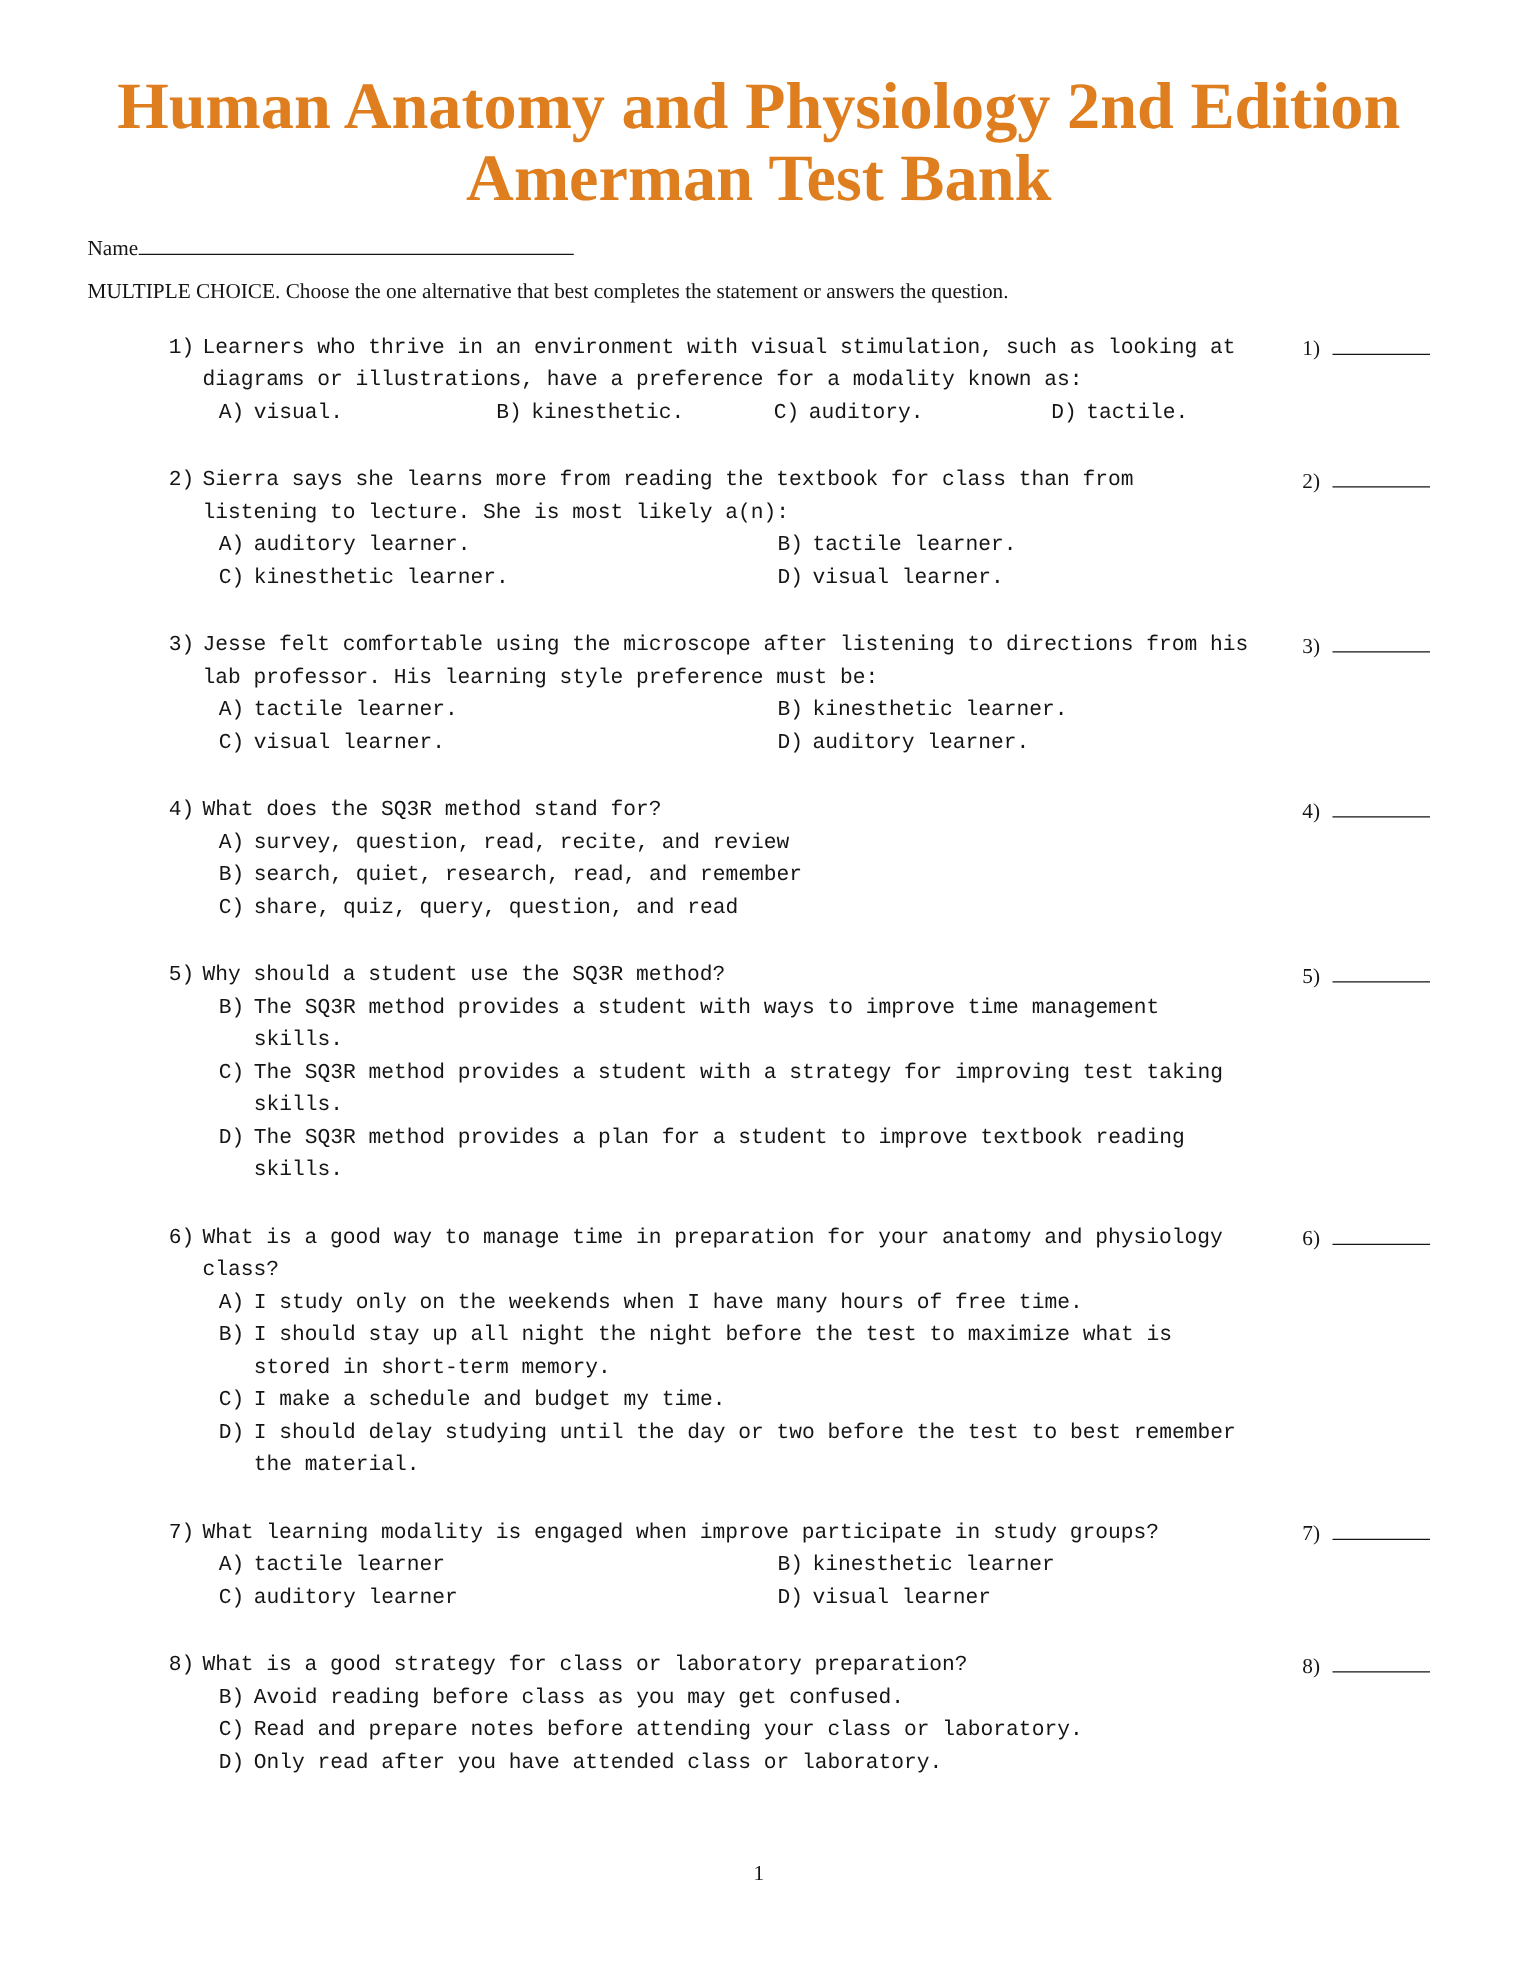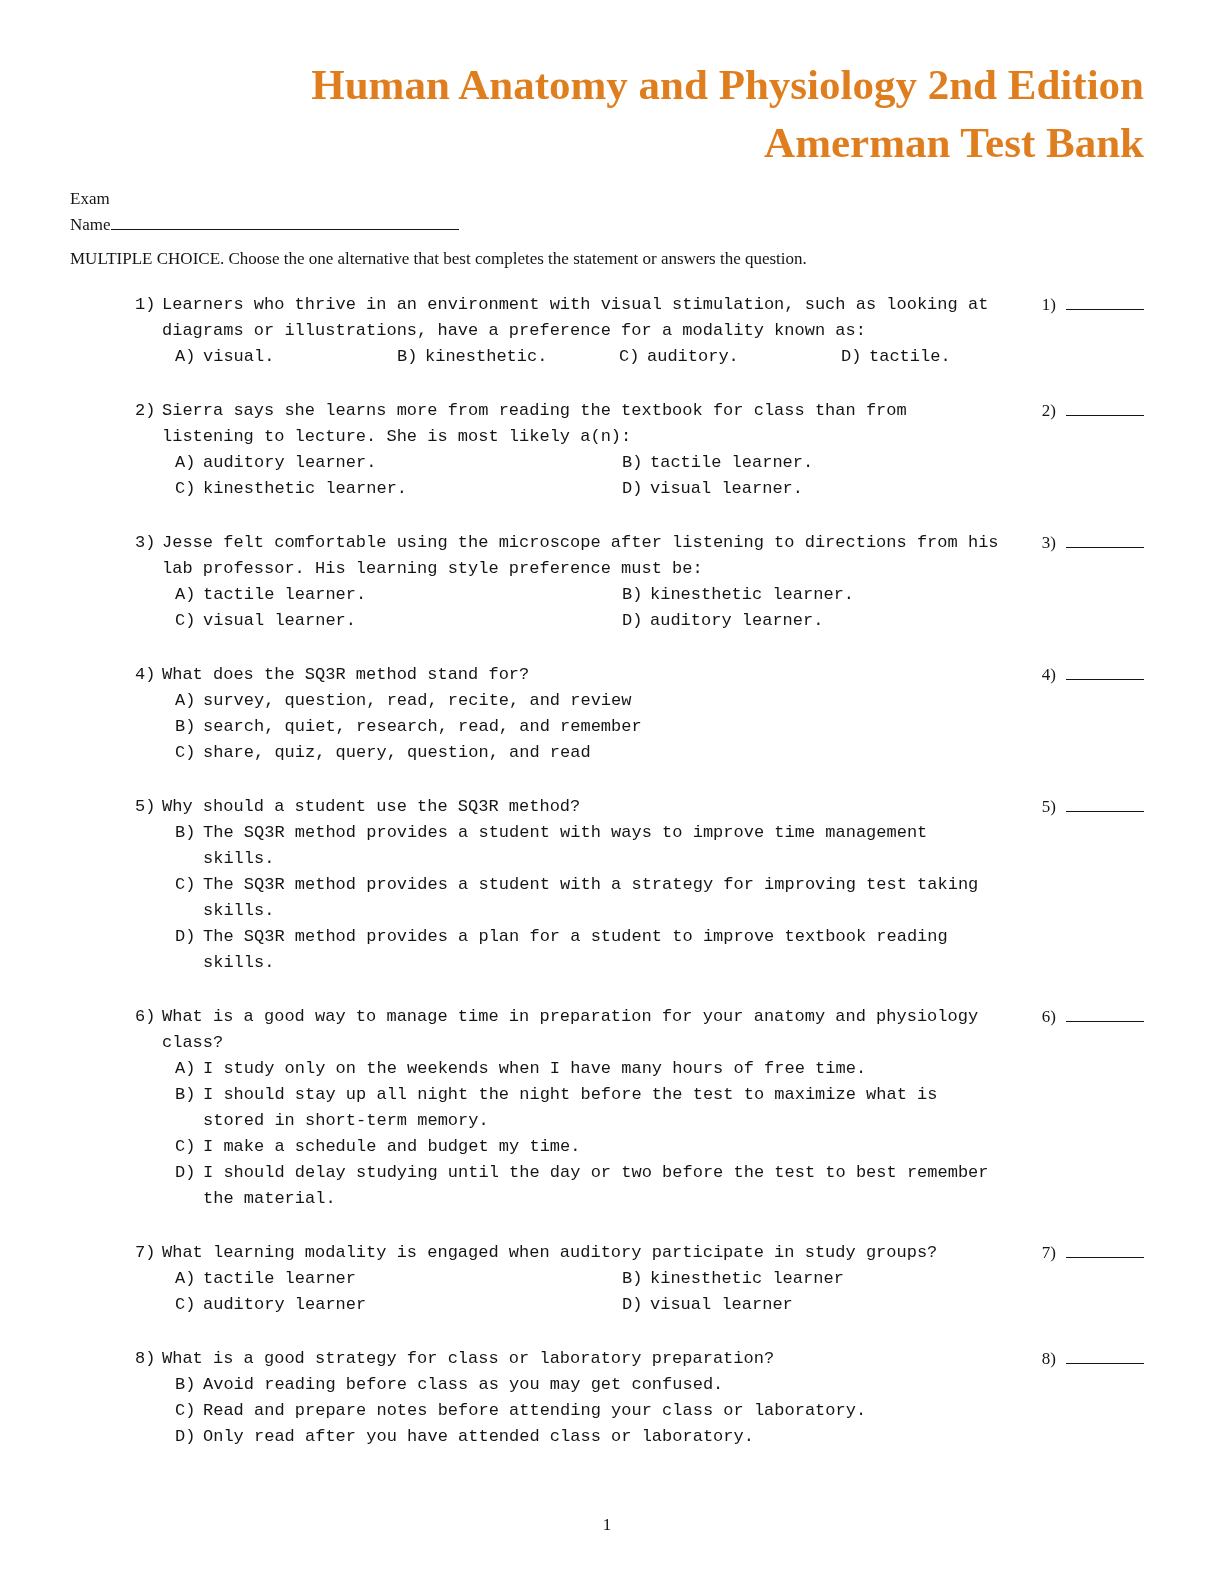--- a/index.html
+++ b/index.html
@@ -10,24 +10,24 @@
     min-height: 1584px;
     font-family: "Liberation Serif", "DejaVu Serif", serif;
     font-size: 17px;
     line-height: 26px;
     color: var(--ink);
     position: relative;
   }
   .page { padding: 56px 80px 30px 70px; }
 
   .title {
-    text-align: right;
+    text-align: center;
     color: var(--title-color);
     font-weight: 700;
-    font-size: 43px;
+    font-size: 53px;
     line-height: 58px;
     margin-bottom: 14px;
   }
 
   .exam-row { line-height: 26px; }
   .name-row { line-height: 26px; margin-bottom: 8px; }
   .name-line {
     display: inline-block;
     width: 348px;
     height: 1em;
@@ -88,21 +88,20 @@
 </head>
 <body>
 
 <div class="page">
 
   <div class="title">
     <div>Human Anatomy and Physiology 2nd Edition</div>
     <div>Amerman Test Bank</div>
   </div>
 
-  <div class="exam-row">Exam</div>
 
   <div class="name-row"><span>Name</span><span class="name-line"></span></div>
 
   <div class="instructions">MULTIPLE CHOICE.  Choose the one alternative that best completes the statement or answers the question.</div>
 
   <div class="questions">
   <div class="question">
     <div class="q-main">
       <div class="q-text"><span class="q-num">1)</span><span class="q-stem">Learners who thrive in an environment with visual stimulation, such as looking at diagrams or illustrations, have a preference for a modality known as:</span></div>
       <div class="options cols4">
@@ -173,21 +172,21 @@
             <div class="option"><span class="opt-label">B)</span><span class="opt-text">I should stay up all night the night before the test to maximize what is stored in short-term memory.</span></div>
             <div class="option"><span class="opt-label">C)</span><span class="opt-text">I make a schedule and budget my time.</span></div>
             <div class="option"><span class="opt-label">D)</span><span class="opt-text">I should delay studying until the day or two before the test to best remember the material.</span></div>
           </div>
     </div>
     <div class="q-answer"><span class="ans-num">6)</span><span class="ans-line"></span></div>
   </div>
 
   <div class="question">
     <div class="q-main">
-      <div class="q-text"><span class="q-num">7)</span><span class="q-stem">What learning modality is engaged when auditory participate in study groups?</span></div>
+      <div class="q-text"><span class="q-num">7)</span><span class="q-stem">What learning modality is engaged when improve participate in study groups?</span></div>
       <div class="options cols2">
             <div class="option"><span class="opt-label">A)</span><span class="opt-text">tactile learner</span></div>
             <div class="option"><span class="opt-label">B)</span><span class="opt-text">kinesthetic learner</span></div>
             <div class="option"><span class="opt-label">C)</span><span class="opt-text">auditory learner</span></div>
             <div class="option"><span class="opt-label">D)</span><span class="opt-text">visual learner</span></div>
           </div>
     </div>
     <div class="q-answer"><span class="ans-num">7)</span><span class="ans-line"></span></div>
   </div>
 

